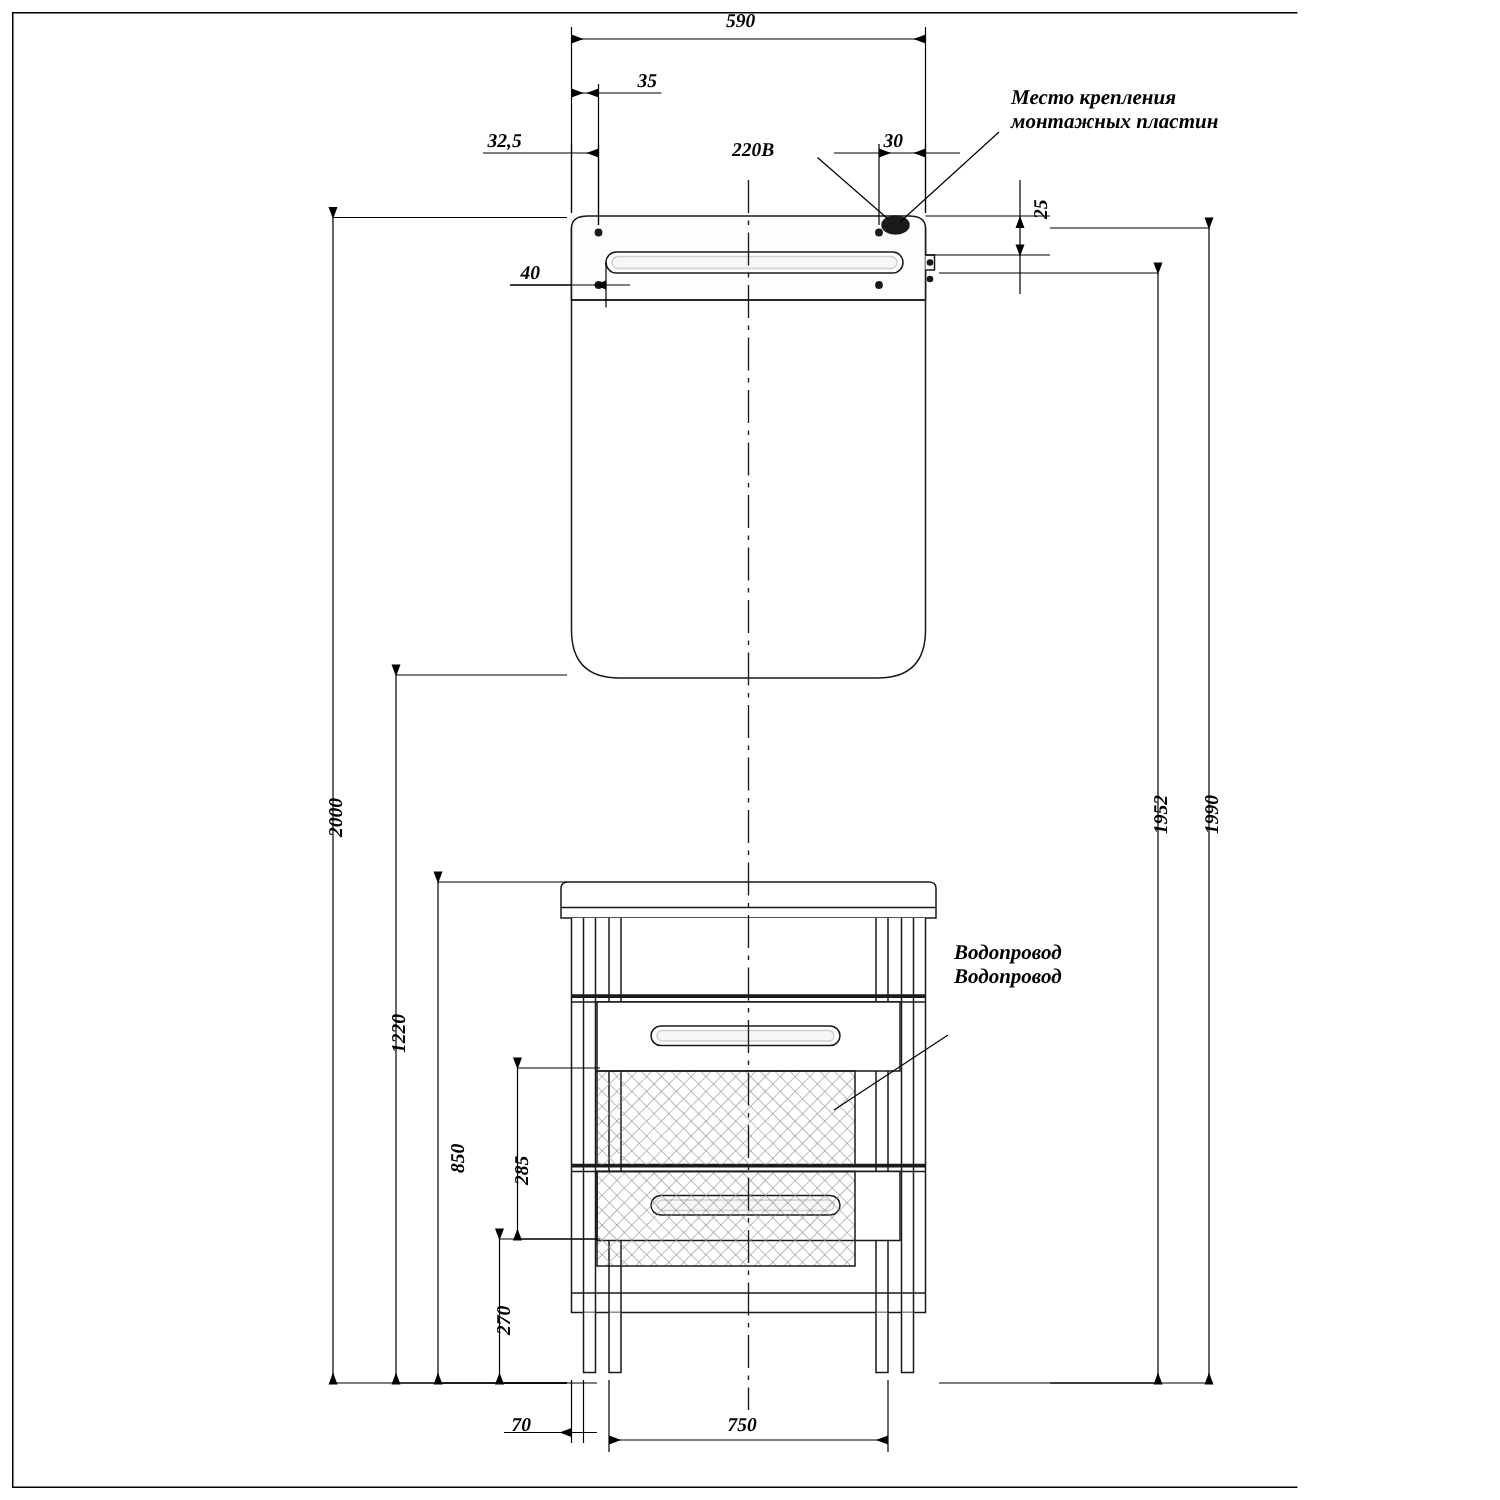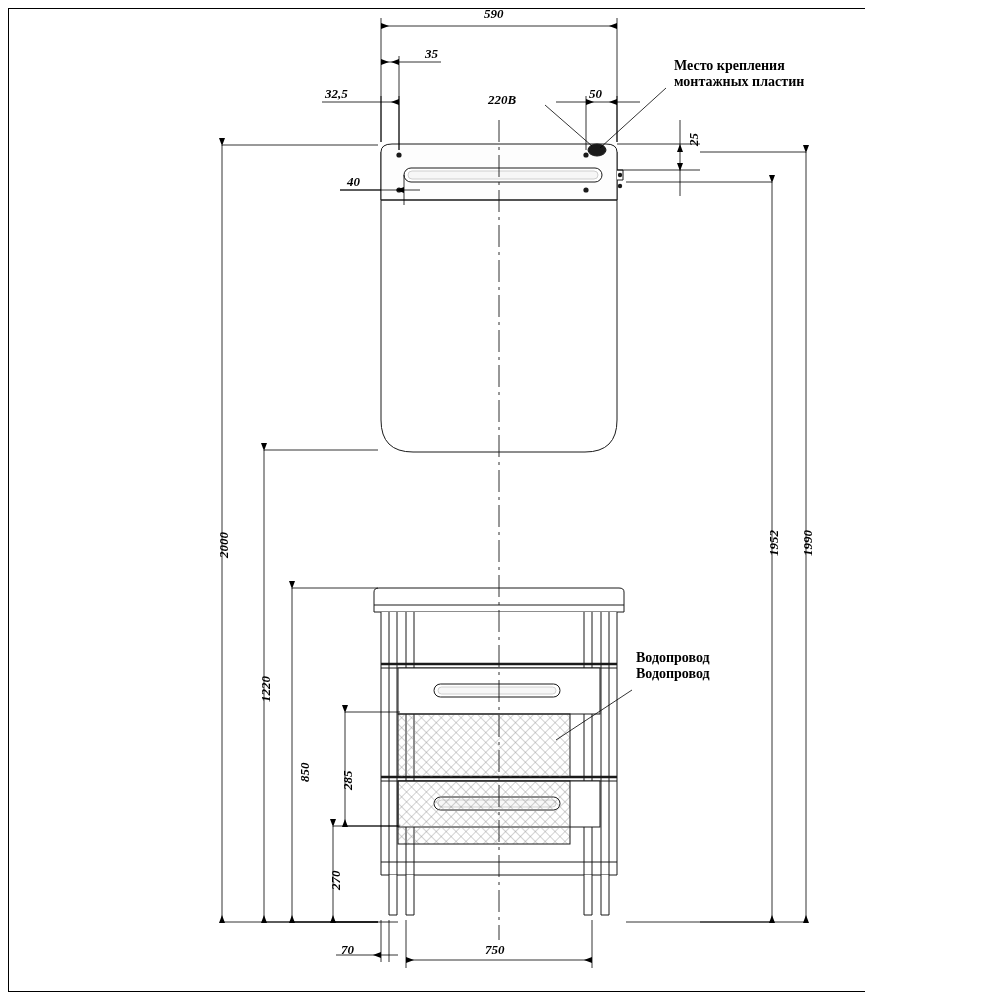--- a/index.html
+++ b/index.html
@@ -1,21 +1,21 @@
 <!DOCTYPE html>
 <html><head>
 <meta charset="utf-8">
 <style>
   html,body{margin:0;padding:0;background:#ffffff;}
   body{font-family:"Liberation Sans", sans-serif;}
   #page{position:relative;width:865px;height:1000px;background:#fff;overflow:hidden;}
   .frame{position:absolute;left:8px;top:8px;width:984px;height:984px;border:1px solid #000;box-sizing:border-box;}
   .lbl{position:absolute;font-size:13px;color:#000;white-space:nowrap;font-family:"Liberation Serif", serif;font-style:italic;font-weight:bold;}
   .lblv{position:absolute;font-size:13px;color:#000;white-space:nowrap;font-family:"Liberation Serif", serif;font-style:italic;font-weight:bold;transform-origin:0 0;transform:rotate(-90deg);}
-  .note{position:absolute;font-size:14px;color:#000;white-space:nowrap;font-family:"Liberation Serif", serif;font-weight:bold;line-height:1.15;}
+  .note{position:absolute;font-size:14px;color:#000;white-space:nowrap;font-family:"Liberation Serif", serif;font-style:italic;font-weight:bold;line-height:1.15;}
   .arrowL,.arrowR{position:absolute;width:0;height:0;border-top:3px solid transparent;border-bottom:3px solid transparent;}
   .arrowL{border-right:8px solid #000;}
   .arrowR{border-left:8px solid #000;}
   .arrowU,.arrowD{position:absolute;width:0;height:0;border-left:3px solid transparent;border-right:3px solid transparent;}
   .arrowU{border-bottom:8px solid #000;}
   .arrowD{border-top:8px solid #000;}
   svg{position:absolute;left:0;top:0;overflow:visible;}
 </style>
 </head>
 <body>
@@ -204,21 +204,21 @@
   <div class="arrowD" style="left:803px;top:145px;"></div>
   <div class="arrowU" style="left:803px;top:915px;"></div>
 
   <div class="arrowL" style="left:373px;top:952px;"></div>
   <div class="arrowR" style="left:406px;top:957px;"></div>
   <div class="arrowL" style="left:584px;top:957px;"></div>
 
   <div class="lbl" style="left:484px;top:6px;">590</div>
   <div class="lbl" style="left:425px;top:46px;">35</div>
   <div class="lbl" style="left:325px;top:86px;">32,5</div>
-  <div class="lbl" style="left:589px;top:86px;">50</div>
+  <div class="lbl" style="left:589px;top:86px;">30</div>
   <div class="lblv" style="left:686px;top:146px;">25</div>
   <div class="lbl" style="left:347px;top:174px;">40</div>
 
   <div class="lblv" style="left:216px;top:558px;">2000</div>
   <div class="lblv" style="left:258px;top:702px;">1220</div>
   <div class="lblv" style="left:297px;top:782px;">850</div>
   <div class="lblv" style="left:340px;top:790px;">285</div>
   <div class="lblv" style="left:328px;top:890px;">270</div>
 
   <div class="lblv" style="left:766px;top:556px;">1952</div>
@@ -227,17 +227,17 @@
   <div class="lbl" style="left:341px;top:942px;">70</div>
   <div class="lbl" style="left:485px;top:942px;">750</div>
 
   <div class="lbl" style="left:488px;top:92px;">220В</div>
 
   <div class="note" style="left:674px;top:58px;">
     <div>Место крепления</div>
     <div>монтажных пластин</div>
   </div>
 
-  <div class="note" style="left:636px;top:650px;">
+  <div class="note" style="left:636px;top:628px;">
     <div>Водопровод</div>
     <div>Водопровод</div>
   </div>
 </div>
 
 </body></html>

